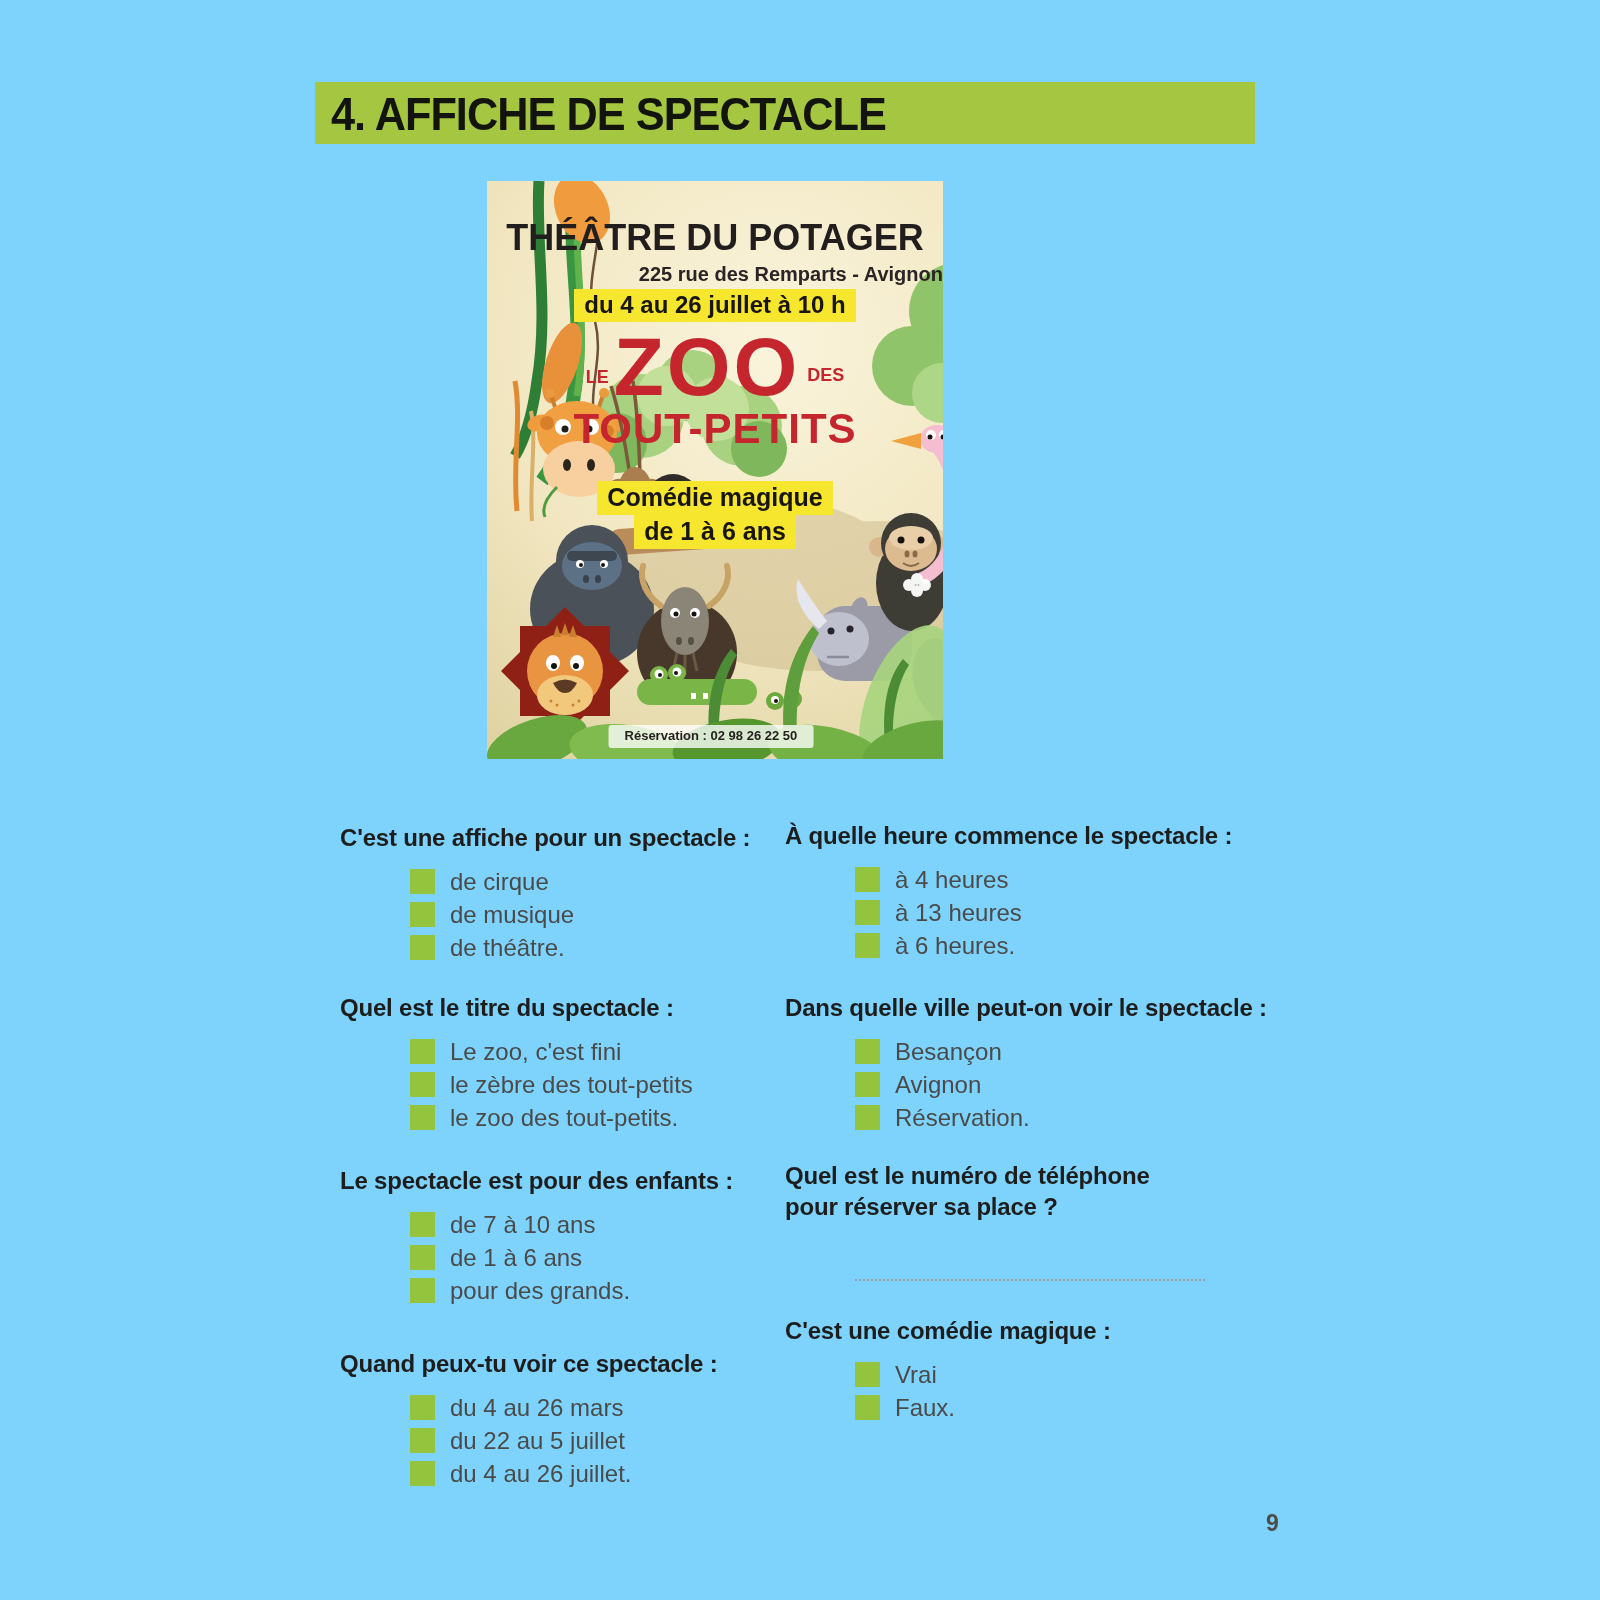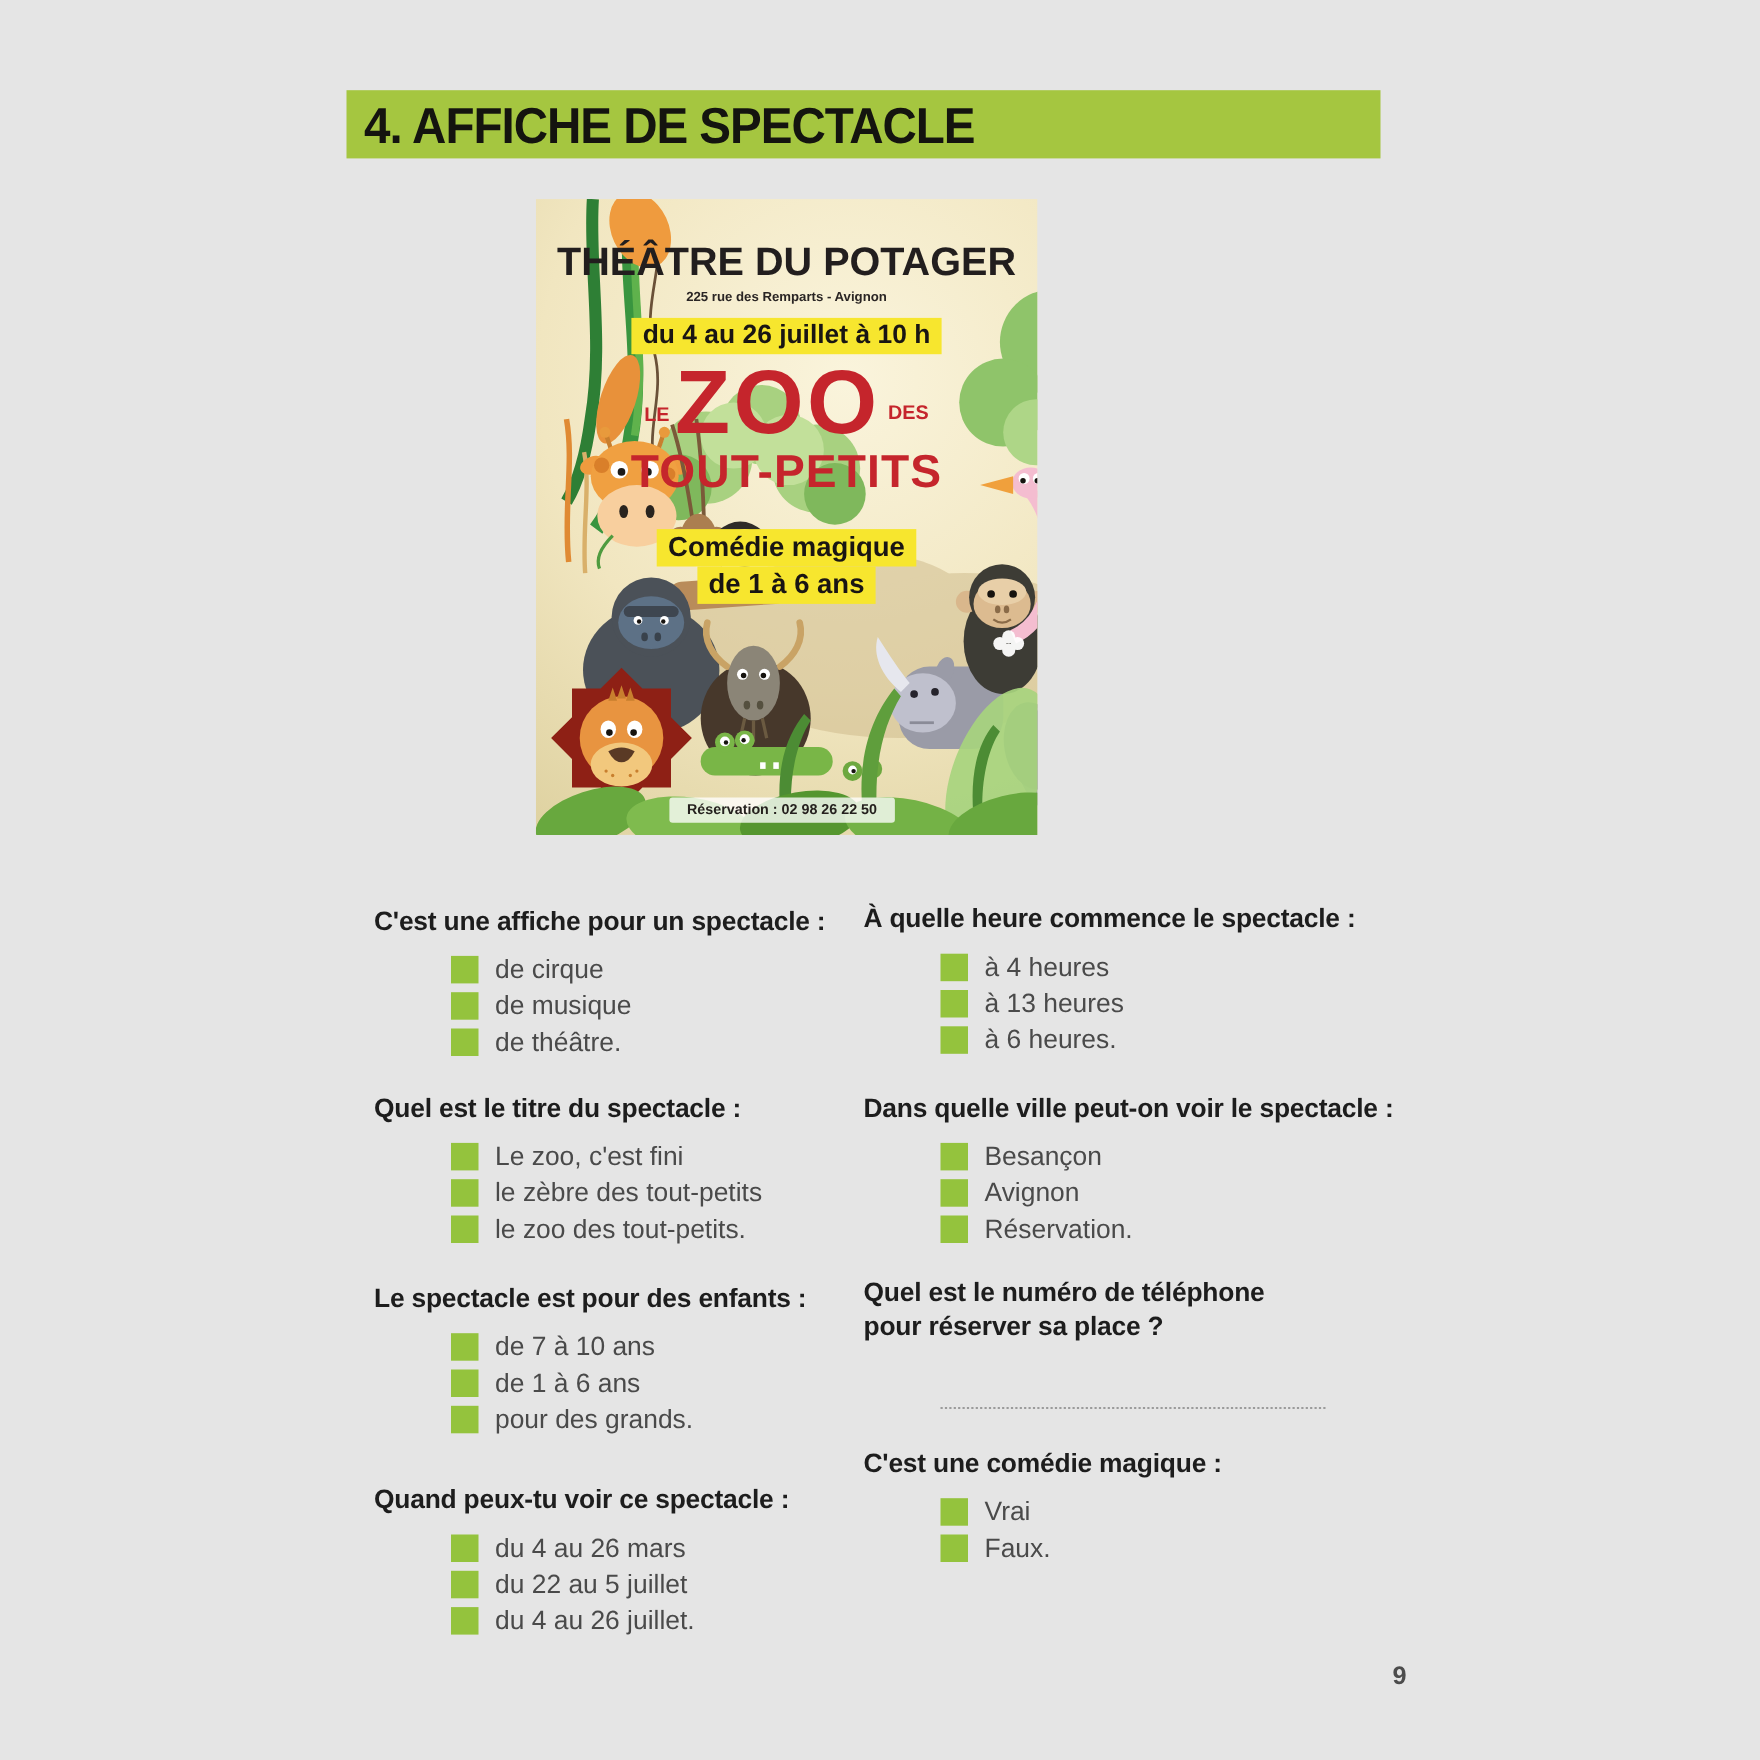--- a/index.html
+++ b/index.html
@@ -1,29 +1,29 @@
 <!DOCTYPE html>
 <html><head>
 <meta charset="utf-8">
 <style>
   html,body{margin:0;padding:0;}
   body{width:1600px;height:1600px;background:#ffffff;font-family:"Liberation Sans",sans-serif;}
-  .page{position:relative;width:1600px;height:1600px;background:#e5e5e5;overflow:hidden;}
+  .page{position:relative;width:1600px;height:1600px;background:#7dd3fc;overflow:hidden;}
 
   
   .banner{position:absolute;left:315px;top:82px;width:940px;height:62px;background:#a5c640;}
   .banner h1{margin:0;padding:0 0 0 17px;line-height:64px;font-size:46px;font-weight:bold;
     color:#14140f;letter-spacing:-1px;transform:scaleX(.94);transform-origin:left center;white-space:nowrap;}
 
   
   .poster{position:absolute;left:487px;top:181px;width:456px;height:578px;overflow:hidden;}
   .poster svg{position:absolute;left:0;top:0;}
   .p-text{position:absolute;left:0;width:100%;text-align:center;z-index:5;}
   .p-venue{top:36px;font-size:36px;font-weight:bold;color:#221e1e;letter-spacing:0px;}
-  .p-address{top:82px;font-size:12px;font-weight:bold;color:#2a2524;}
+  .p-address{top:82px;font-size:20px;font-weight:bold;color:#2a2524;text-align:right;}
   .p-dates{top:108px;}
   .hl{display:inline-block;background:#f7e62e;padding:2px 10px 3px;font-weight:bold;color:#191513;}
   .p-dates .hl{font-size:24px;}
   .p-titlerow{top:152px;display:flex;justify-content:center;align-items:flex-end;color:#c5252c;font-weight:bold;}
   .t-le{font-size:18px;margin:0 5px 12px 0;}
   .t-zoo{font-size:82px;line-height:.82;letter-spacing:3px;}
   .t-des{font-size:18px;margin:0 0 14px 7px;}
   .p-title2{top:224px;font-size:42px;font-weight:bold;color:#c5252c;letter-spacing:1px;}
   .p-sub1{top:300px;}
   .p-sub2{top:334px;}

